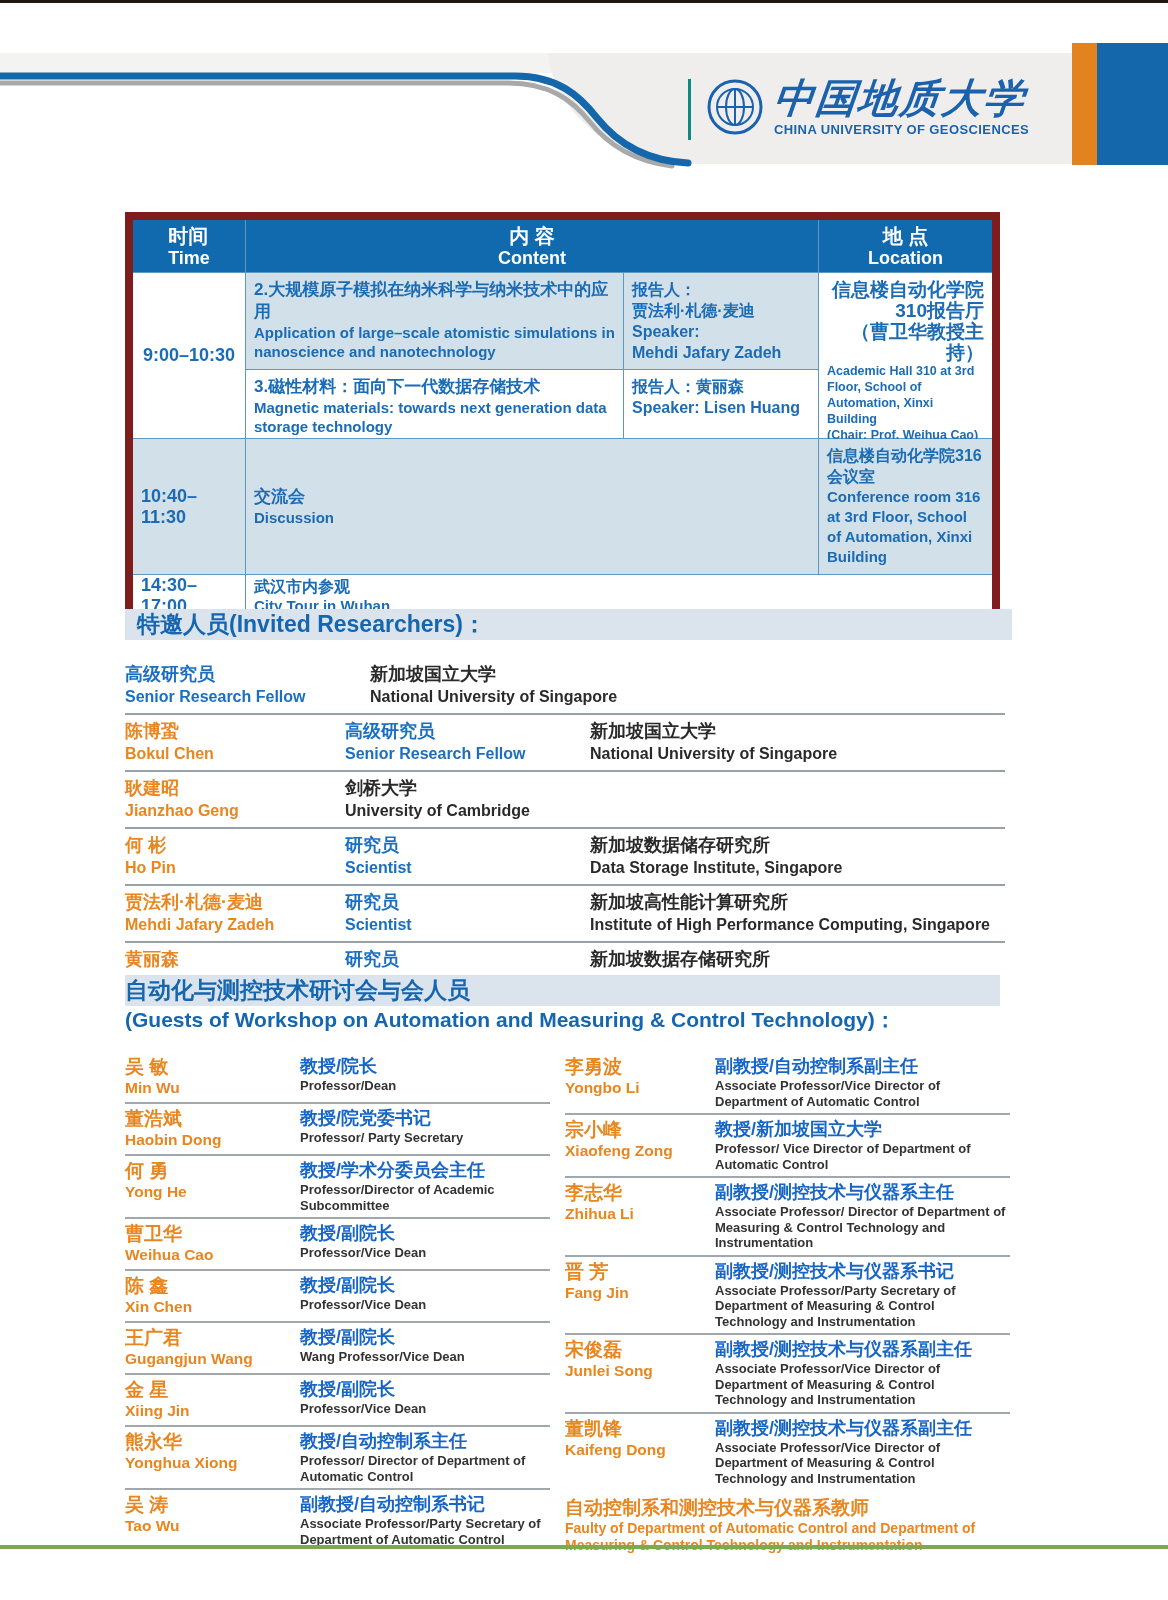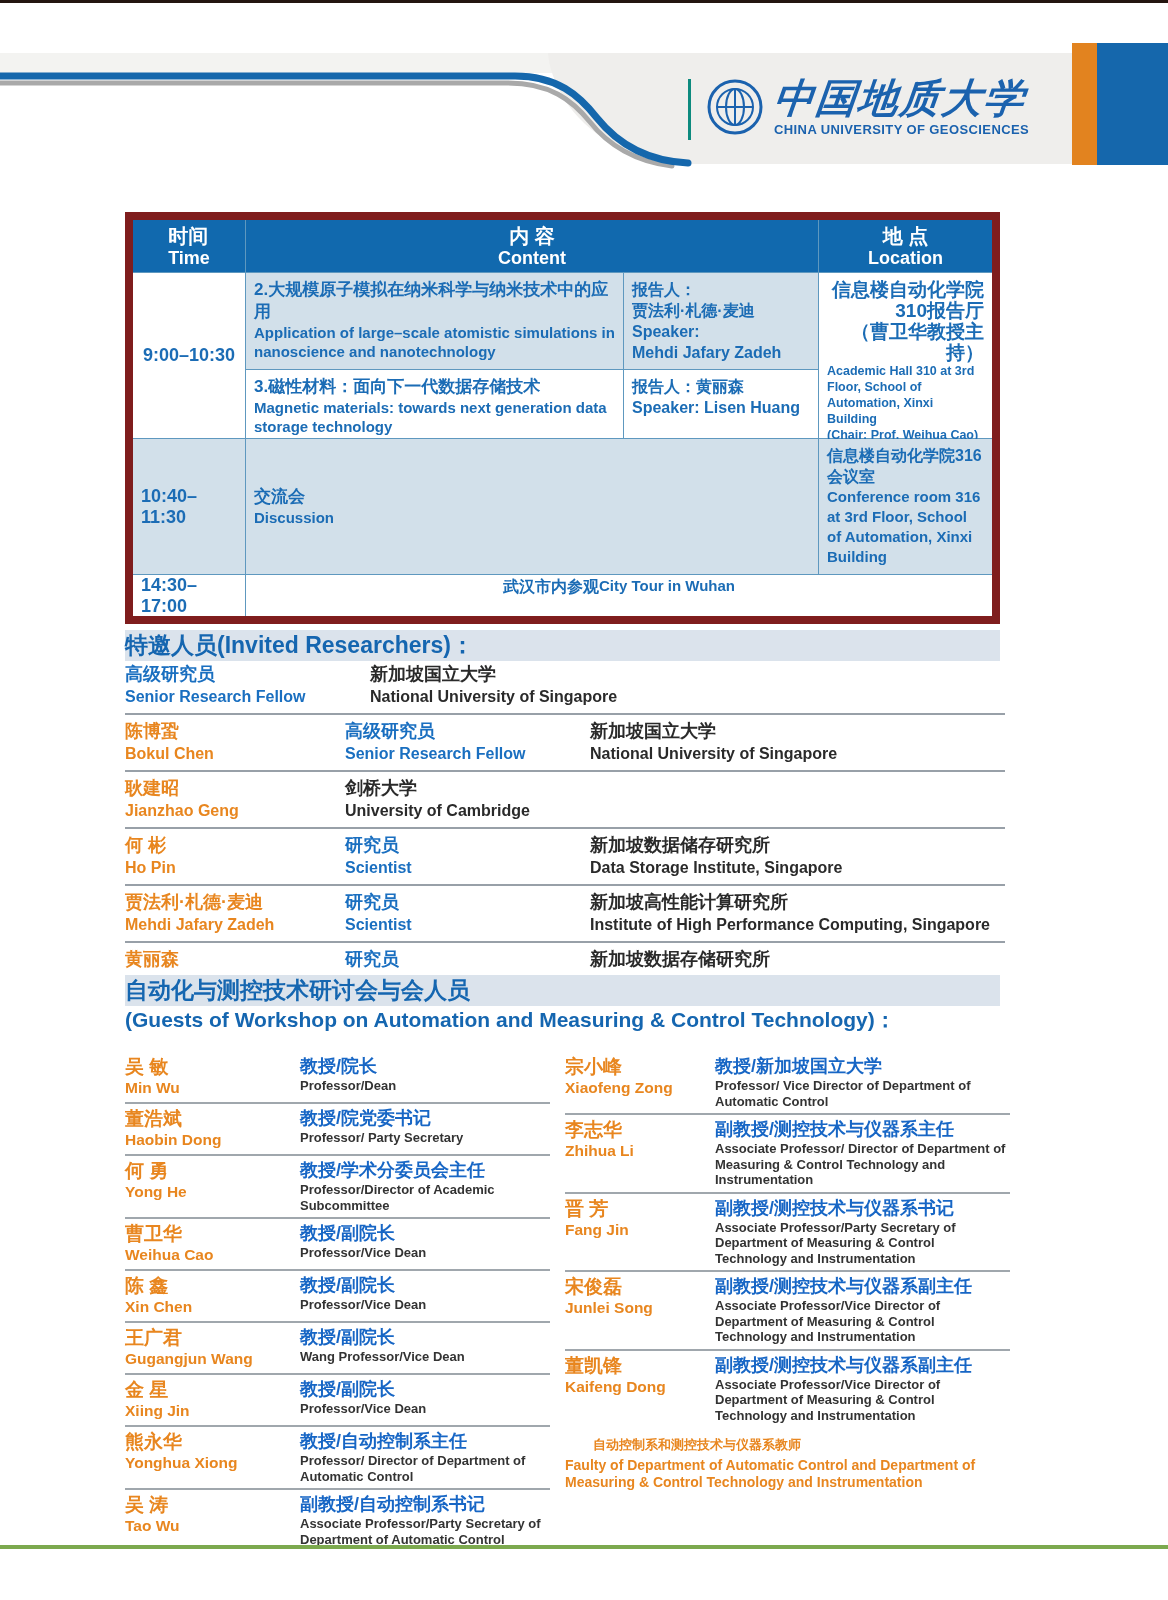--- a/index.html
+++ b/index.html
@@ -71,21 +71,21 @@
   .g-row { display:flex; border-bottom:2px solid #a0a7ad; padding:3px 0 4px 0; }
   .g-row.no-sep { border-bottom:none; }
   .g-name-l { width:175px; }
   .g-name-r { width:150px; }
   .g-role { flex:1; }
   .g-zh { font-size:19px; font-weight:bold; color:#e8861f; line-height:23px; }
   .g-en { font-size:15.5px; font-weight:bold; color:#e8861f; line-height:20px; }
   .g-role-zh { font-size:18px; font-weight:bold; color:#1766c5; line-height:23px; }
   .g-role-en { font-size:13px; font-weight:bold; color:#333333; line-height:15.5px; }
   .g-note { padding-top:6px; color:#e8861f; }
-  .g-note-zh { font-size:13px; font-weight:bold; line-height:24px;margin-left:28px; }
+  .g-note-zh { font-size:19px; font-weight:bold; line-height:24px; }
   .g-note-en { font-size:14px; font-weight:bold; line-height:17px; }
 
   .greenline { position:absolute; left:0; top:1545px; width:1168px; height:4px; background:#7ca94e; }
 </style>
 </head>
 <body>
 
 <div class="topline"></div>
 
 <svg class="header-svg" width="1168" height="180" viewBox="0 0 1168 180">
@@ -171,28 +171,28 @@
       <div class="en-line">Discussion</div>
     </div>
     <div class="cell c-loc loc2 bg-lb">
       <div class="zh-line">信息楼自动化学院316会议室</div>
       <div class="en-line">Conference room 316 at 3rd Floor, School of Automation, Xinxi Building</div>
     </div>
   </div>
 
   <div class="trow r3">
     <div class="cell c-time">14:30–17:00</div>
-    <div class="cell wide" style="display:flex; flex-direction:row; justify-content:center; padding:2px 8px;">
+    <div class="cell wide" style="display:flex; flex-direction:column; justify-content:center; padding:2px 8px;">
       <div class="zh-line">武汉市内参观</div>
       <div class="en-line">City Tour in Wuhan</div>
     </div>
   </div>
 </div>
 
-<div class="banner" style="top:630px;">
+<div class="banner" style="top:609px;padding-left:12px;">
   <span class="banner-title">特邀人员(Invited Researchers)：</span>
 </div>
 
 <div class="inv-list">
   <div class="r-row">
     <div class="r-title">
         <div class="rl-zh">高级研究员</div>
         <div class="rl-en">Senior Research Fellow</div>
       </div>
     <div class="r-org">
@@ -363,20 +363,30 @@
       <div class="g-role">
           <div class="g-role-zh">副教授/自动控制系书记</div>
           <div class="g-role-en">Associate Professor/Party Secretary of Department of Automatic Control</div>
         </div>
     </div>
   </div>
 
   <div class="g-col-right">
     <div class="g-row">
       <div class="g-name-r">
+          <div class="g-zh">李勇波</div>
+          <div class="g-en">Yongbo Li</div>
+        </div>
+      <div class="g-role">
+          <div class="g-role-zh">副教授/自动控制系副主任</div>
+          <div class="g-role-en">Associate Professor/Vice Director of Department of Automatic Control</div>
+        </div>
+    </div>
+    <div class="g-row">
+      <div class="g-name-r">
           <div class="g-zh">宗小峰</div>
           <div class="g-en">Xiaofeng Zong</div>
         </div>
       <div class="g-role">
           <div class="g-role-zh">教授/新加坡国立大学</div>
           <div class="g-role-en">Professor/ Vice Director of Department of Automatic Control</div>
         </div>
     </div>
     <div class="g-row">
       <div class="g-name-r">

